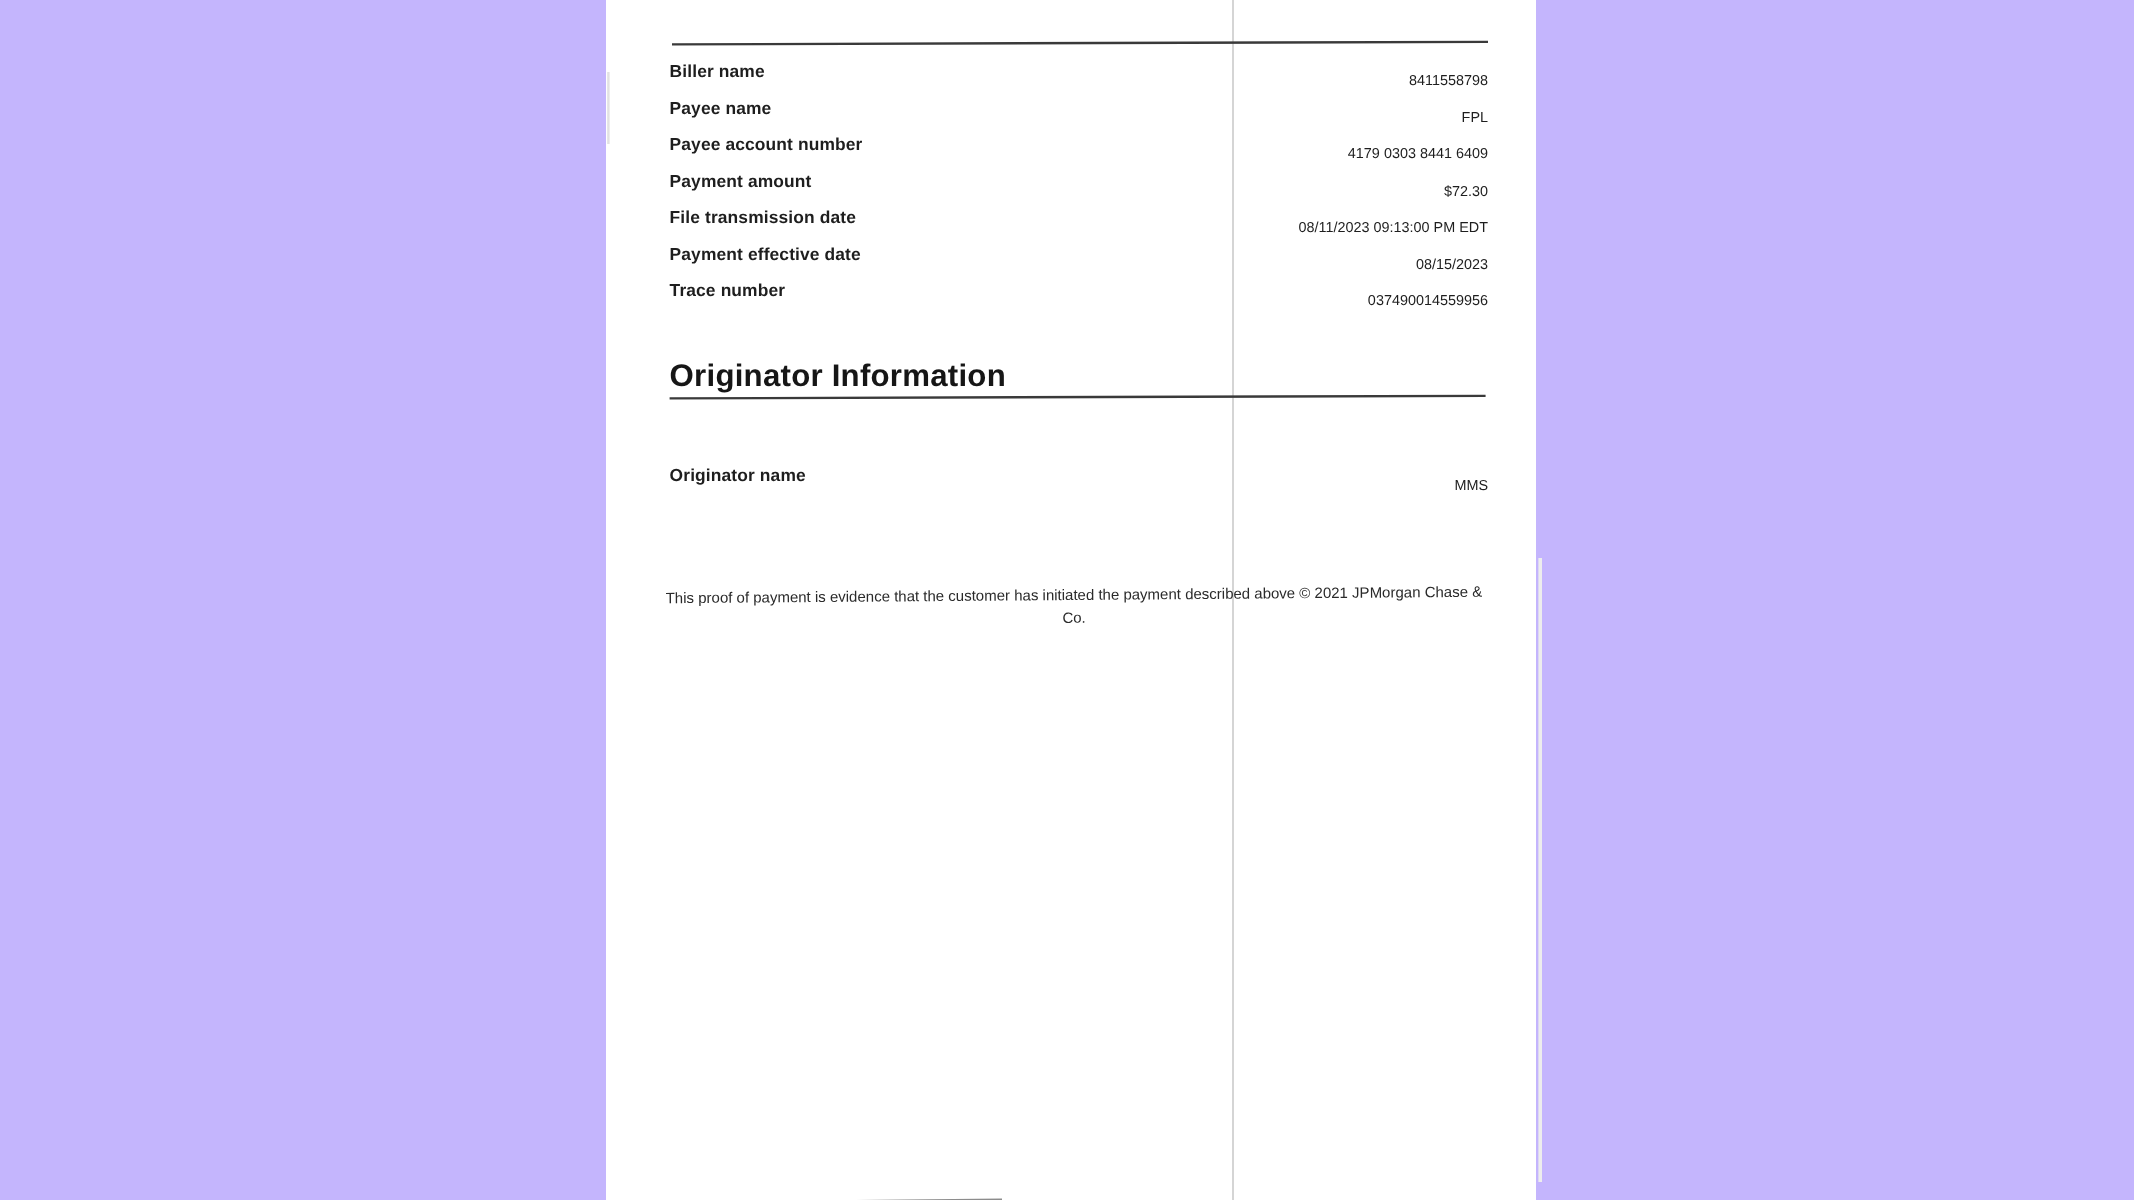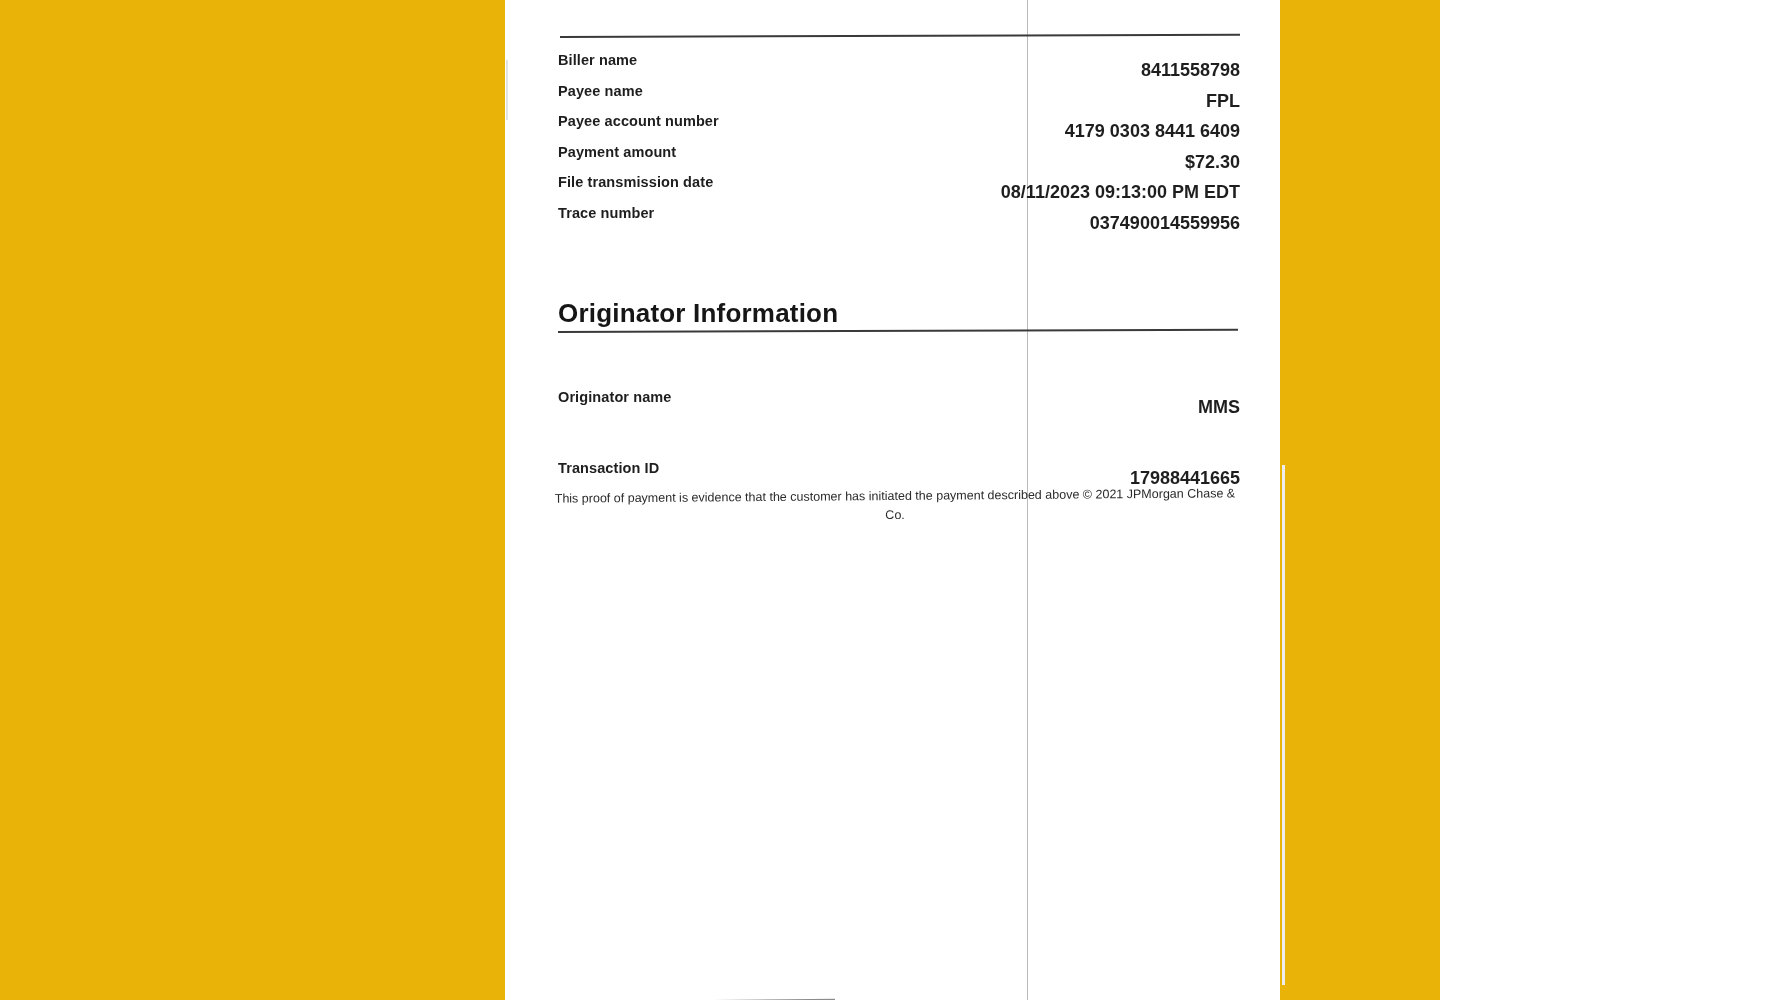--- a/index.html
+++ b/index.html
@@ -7,23 +7,23 @@
     padding: 0;
     background: #ffffff;
     width: 1778px;
     height: 1000px;
     overflow: hidden;
     font-family: "Liberation Sans", sans-serif;
   }
 
   .page {
     position: relative;
-    width: 1440px;
+    width: 1778px;
     height: 1000px;
-    background: #eab308;
+    background: #c4b5fd;
   }
 
   
   .sheet {
     position: absolute;
     left: 505px;
     top: -10px;
     width: 775px;
     height: 1010px;
     background: #ffffff;
@@ -114,22 +114,22 @@
     font-weight: bold;
     color: #1e1e1e;
     letter-spacing: 0.1px;
     white-space: nowrap;
   }
 
   .row .value {
     position: absolute;
     right: 0;
     top: 8px;
-    font-size: 18px;
-    font-weight: bold;
+    font-size: 12px;
+    font-weight: normal;
     color: #1e1e1e;
     white-space: nowrap;
   }
 
   .section-heading {
     position: absolute;
     left: 558px;
     top: 298px;
     font-size: 26px;
     font-weight: bold;
@@ -199,41 +199,41 @@
     <div class="row">
       <span class="label">Payment amount</span>
       <span class="value">$72.30</span>
     </div>
 
     <div class="row">
       <span class="label">File transmission date</span>
       <span class="value">08/11/2023 09:13:00 PM EDT</span>
     </div>
 
+    <div class="row">
+      <span class="label">Payment effective date</span>
+      <span class="value">08/15/2023</span>
+    </div>
 
     <div class="row">
       <span class="label">Trace number</span>
       <span class="value">037490014559956</span>
     </div>
 
   </div>
 
   <div class="section-heading">Originator Information</div>
 
   <div class="rule-section"></div>
 
   <div class="originator-block">
 
     <div class="row">
       <span class="label">Originator name</span>
       <span class="value">MMS</span>
     </div>
 
-    <div class="row">
-      <span class="label">Transaction ID</span>
-      <span class="value">17988441665</span>
-    </div>
 
   </div>
 
   <div class="footer">This proof of payment is evidence that the customer has initiated the payment described above © 2021 JPMorgan Chase &amp; Co.</div>
 
 </div>
 
 </body></html>

